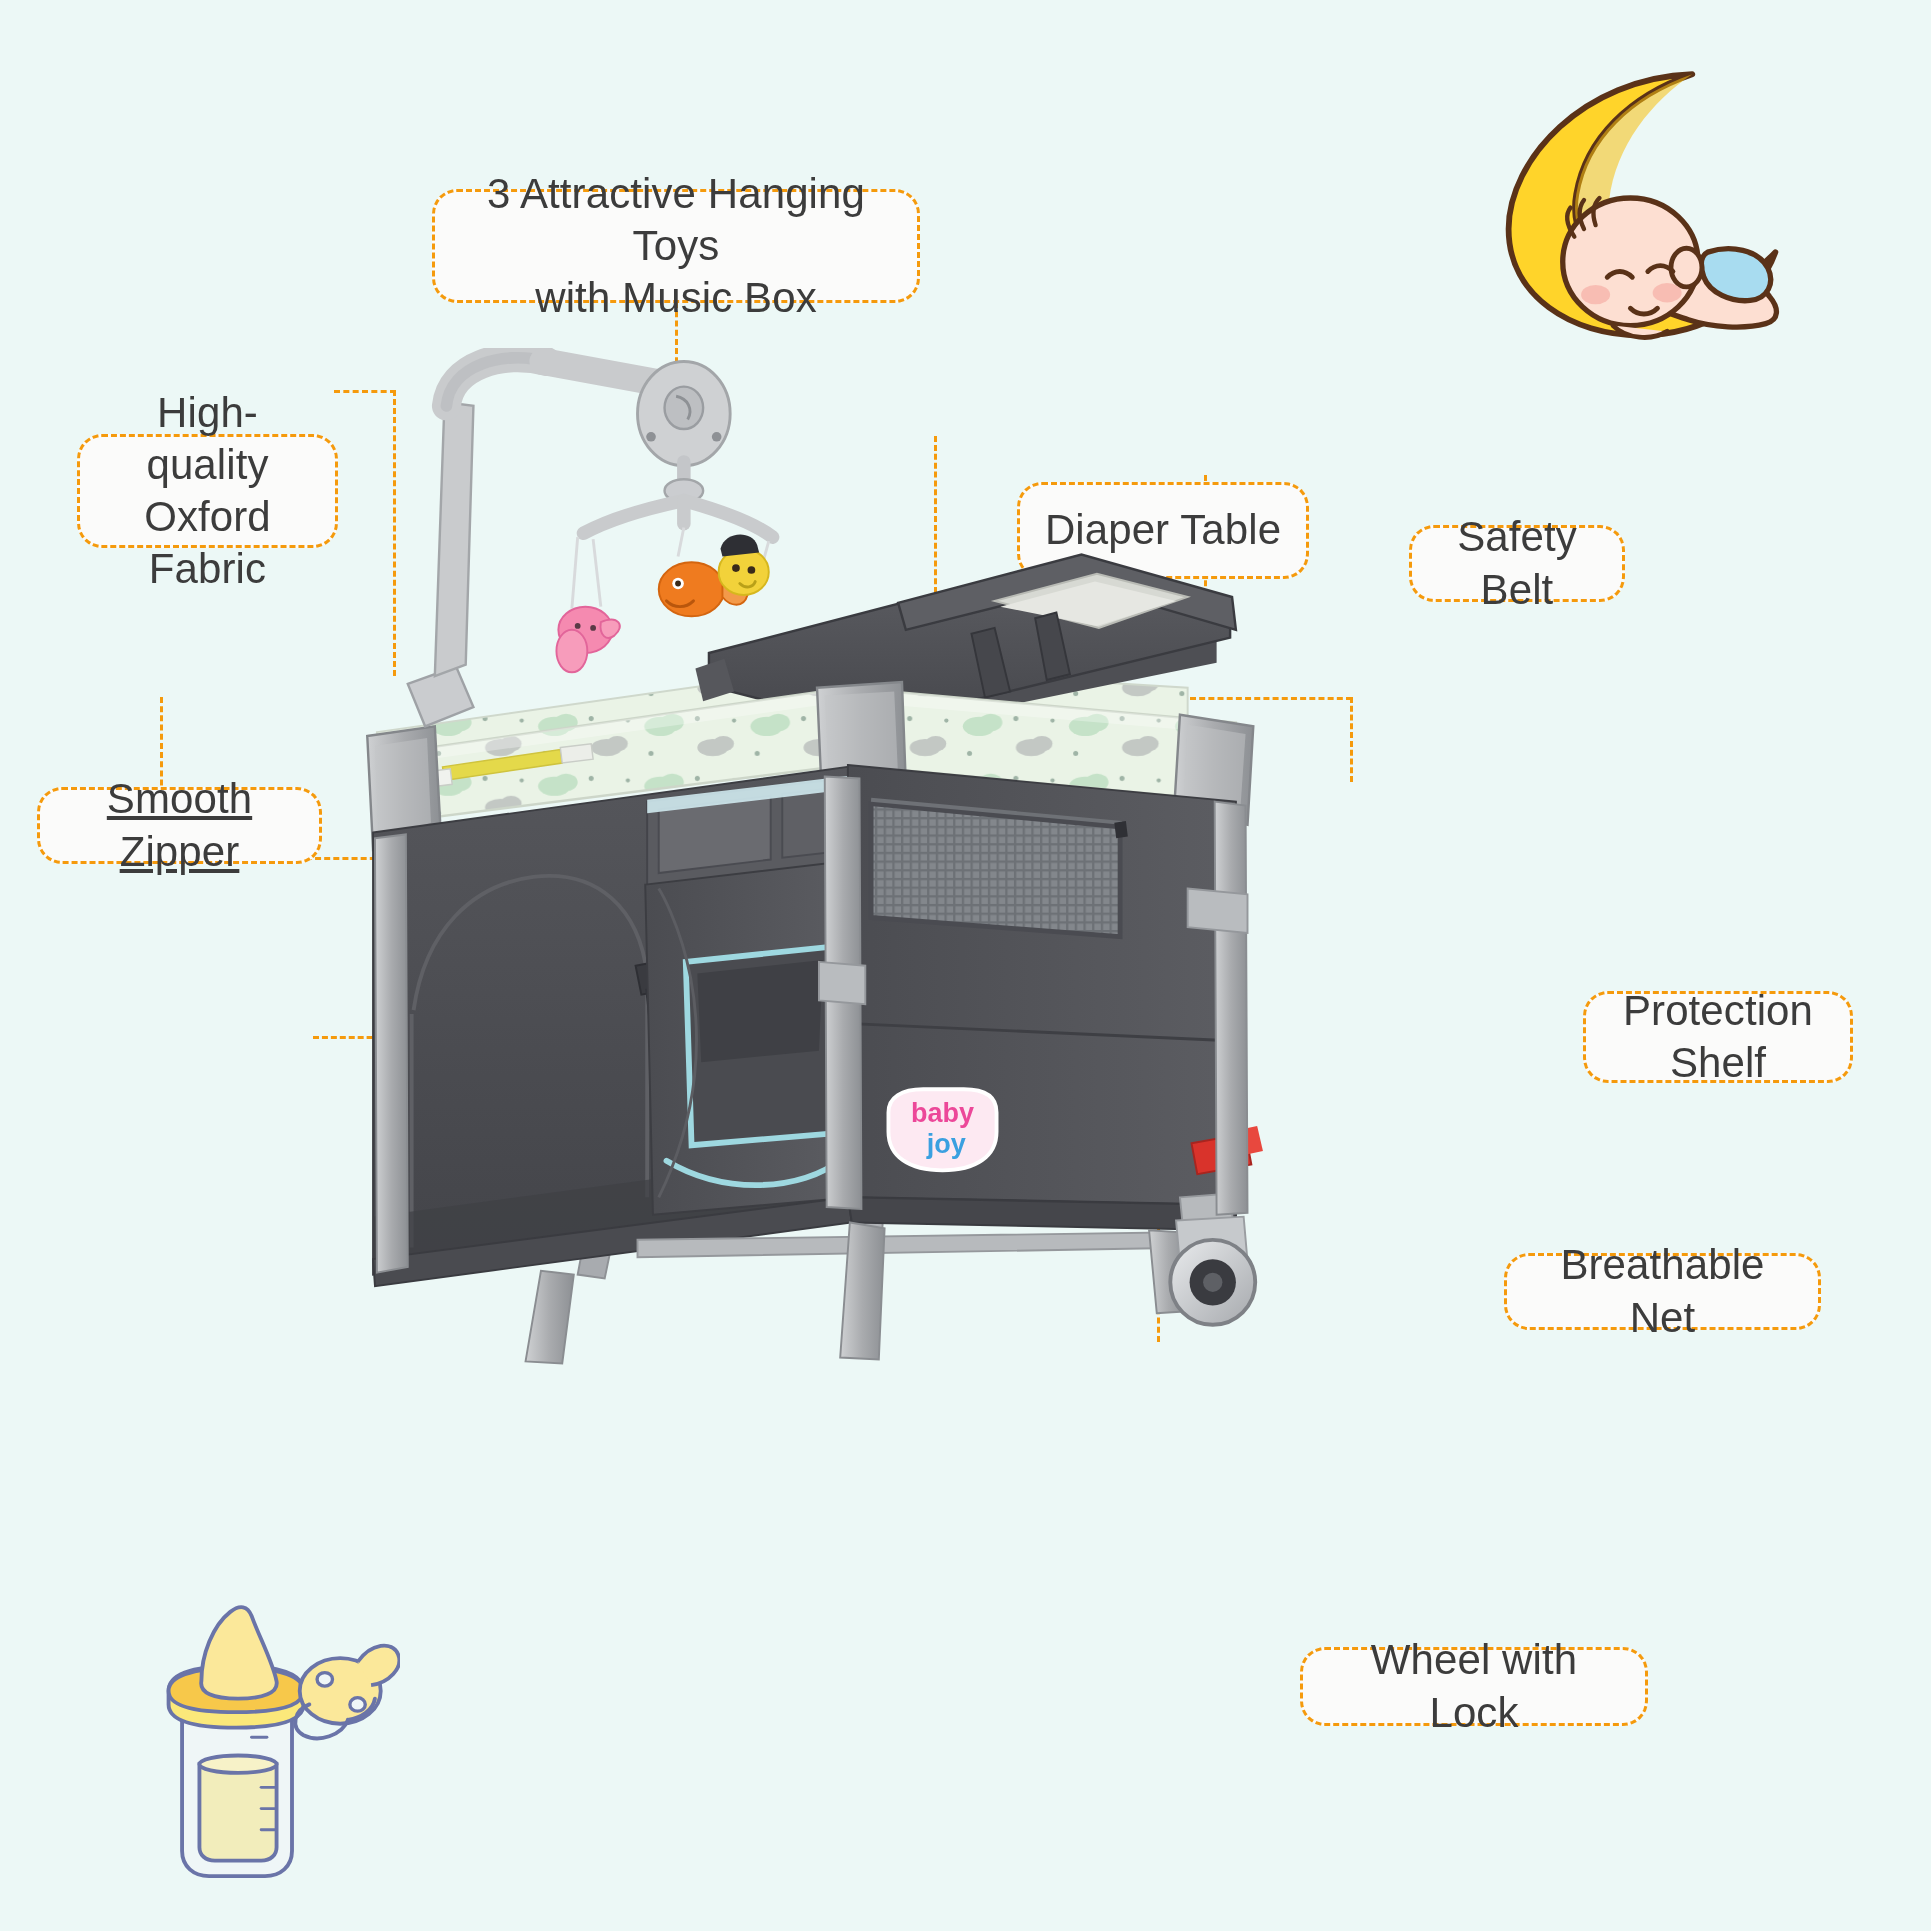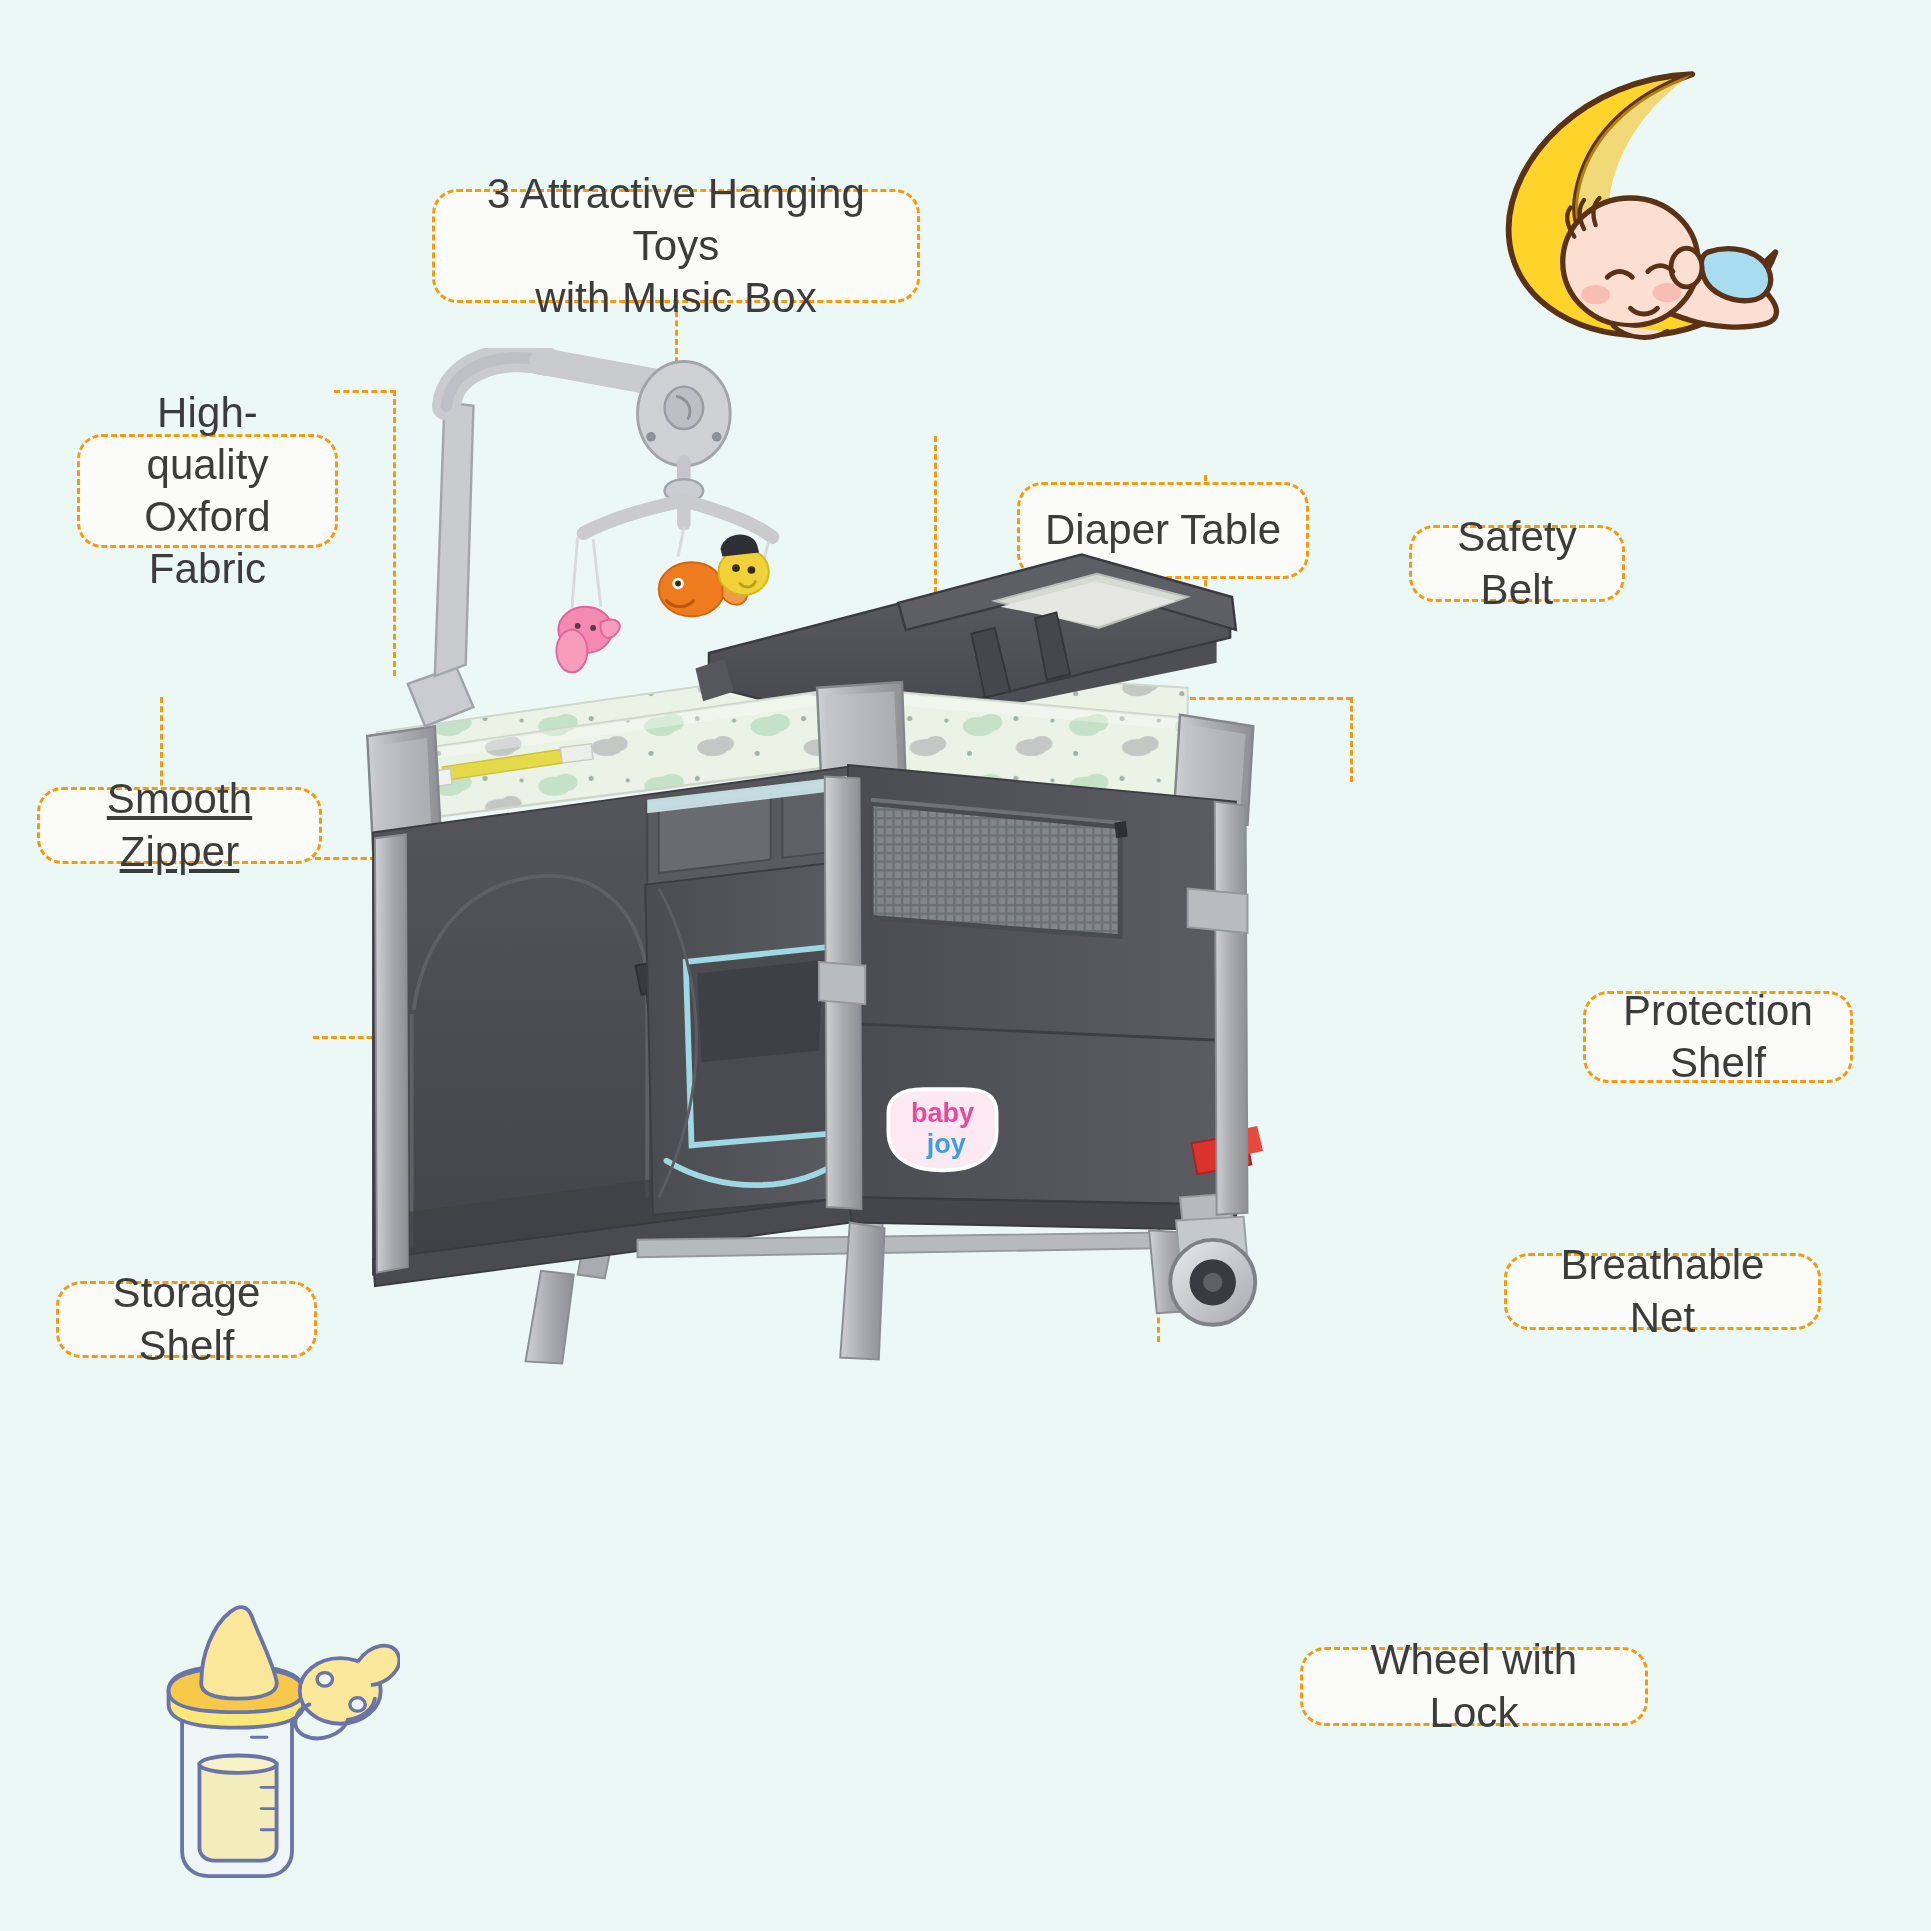--- a/index.html
+++ b/index.html
@@ -82,23 +82,20 @@
     <div>
       <span>High-quality</span>
       <span>Oxford Fabric</span>
     </div>
   </div>
 
   <div class="callout" style="left:37px;top:787px;width:285px;height:77px;text-decoration:underline;">
     <span>Smooth Zipper</span>
   </div>
 
-  <div class="callout" style="left:56px;top:1281px;width:261px;height:77px;">
-    <span>Storage Shelf</span>
-  </div>
 
   <div class="callout" style="left:1017px;top:482px;width:292px;height:97px;">
     <span>Diaper Table</span>
   </div>
 
   <div class="callout" style="left:1409px;top:525px;width:216px;height:77px;">
     <span>Safety Belt</span>
   </div>
 
   <div class="callout" style="left:1583px;top:991px;width:270px;height:92px;">

